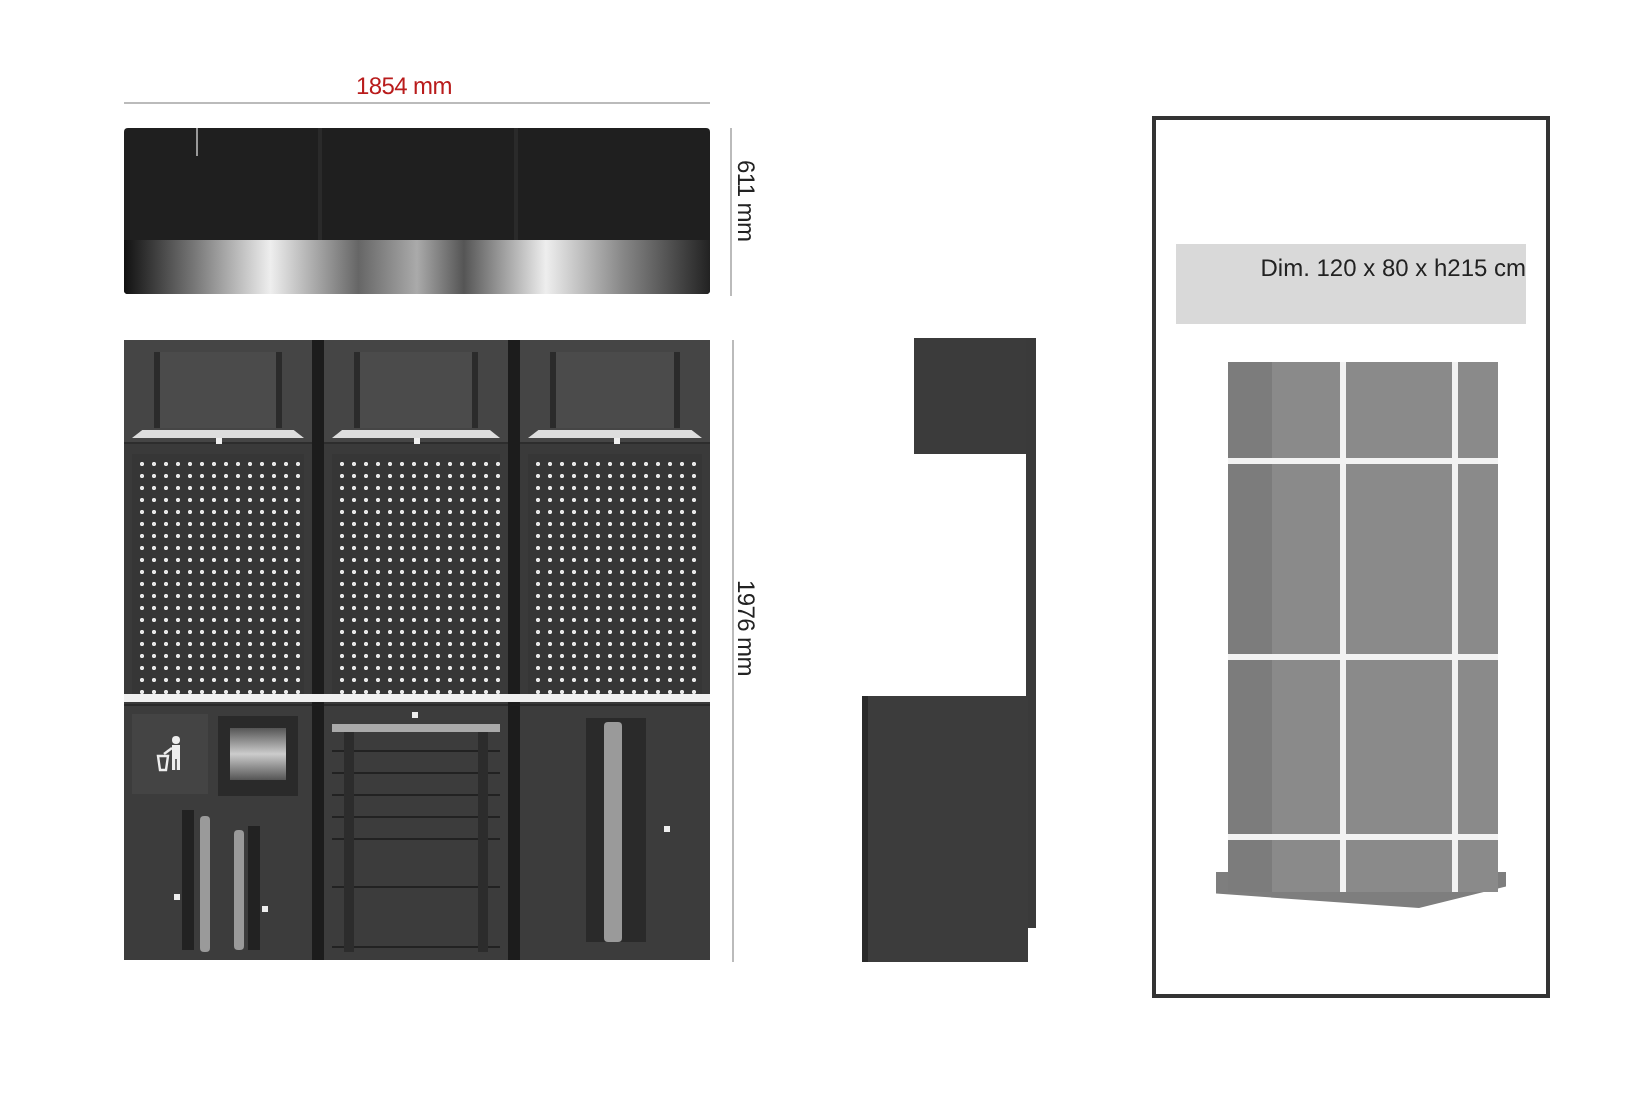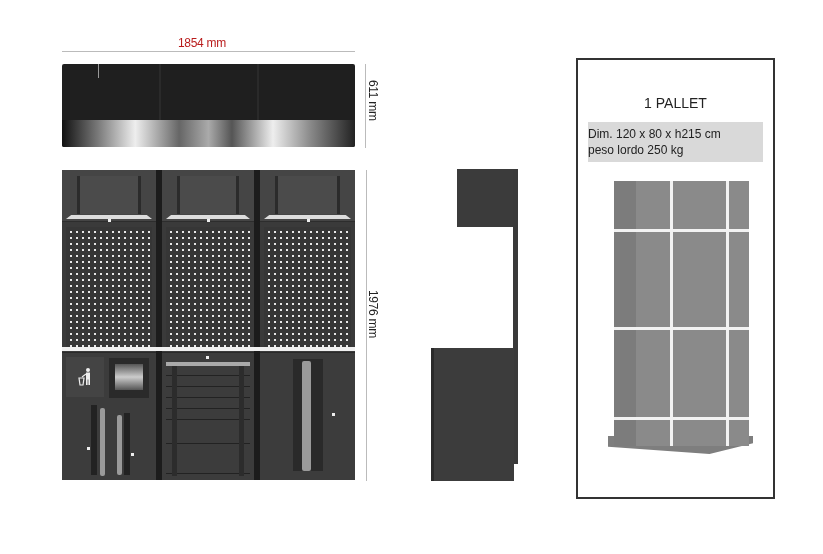--- a/index.html
+++ b/index.html
@@ -27,21 +27,21 @@
 .slot{position:absolute;background:#222}
 .wdot{position:absolute;width:3px;height:3px;background:#eee}
 .drawer{position:absolute;left:4px;right:4px;height:1px;background:#222}
 
 .side-up{left:457px;top:169px;width:57px;height:58px;background:#3b3b3b}
 .side-back{left:513px;top:169px;width:5px;height:295px;background:#3a3a3a}
 .side-low{left:431px;top:348px;width:83px;height:133px;background:#3c3c3c;border-left:3px solid #2a2a2a}
 
 .pbox{left:576px;top:58px;width:199px;height:441px;border:2px solid #333;background:#fff}
 .ptitle{position:absolute;left:0;right:0;top:35px;text-align:center;font-size:14px;color:#222}
-.pinfo{position:absolute;left:10px;right:10px;top:62px;height:40px;background:#d9d9d9;text-align:left;font-size:12px;line-height:16px;padding-top:4px}
+.pinfo{position:absolute;left:10px;right:10px;top:62px;height:40px;background:#d9d9d9;text-align:right;font-size:12px;line-height:16px;padding-top:4px}
 .crate{position:absolute;left:36px;top:121px;width:135px;height:265px;background:#8a8a8a}
 .strapv{position:absolute;top:0;bottom:0;width:3px;background:#f2f2f2}
 .straph{position:absolute;left:0;right:0;height:3px;background:#f2f2f2}
 .palletbase{position:absolute;left:30px;top:376px;width:145px;height:18px;background:#7e7e7e;clip-path:polygon(0 0,100% 0,100% 40%,70% 100%,0 60%)}
 </style>
 </head>
 <body>
 
 <div class="abs dimline" style="left:62px;top:51px;width:293px;height:1px"></div>
 <div class="dimtxt" style="left:178px;top:36px">1854 mm</div>
@@ -128,24 +128,22 @@
 </div>
 <div class="worktop"></div>
 <div class="abs dimline" style="left:366px;top:170px;width:1px;height:311px"></div>
 <div class="vtxt" style="left:366px;top:290px">1976 mm</div>
 
 <div class="abs side-up"></div>
 <div class="abs side-back"></div>
 <div class="abs side-low"></div>
 
 <div class="abs pbox">
-  <div class="ptitle">1 PALLET</div>
   <div class="pinfo">
     <div>Dim. 120 x 80 x h215 cm</div>
-    <div>peso lordo 250 kg</div>
   </div>
   <div class="palletbase"></div>
   <div class="crate">
     <div class="abs" style="left:0;top:0;width:22px;height:100%;background:#7c7c7c"></div>
     <div class="strapv" style="left:56px"></div>
     <div class="strapv" style="left:112px"></div>
     <div class="straph" style="top:48px"></div>
     <div class="straph" style="top:146px"></div>
     <div class="straph" style="top:236px"></div>
   </div>

